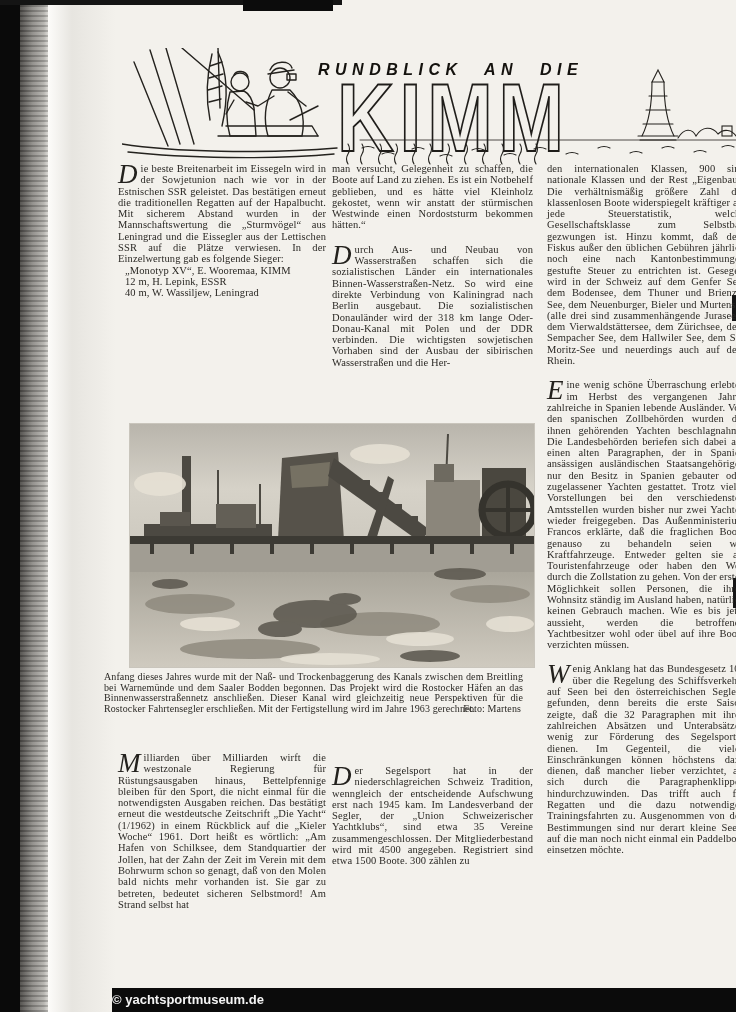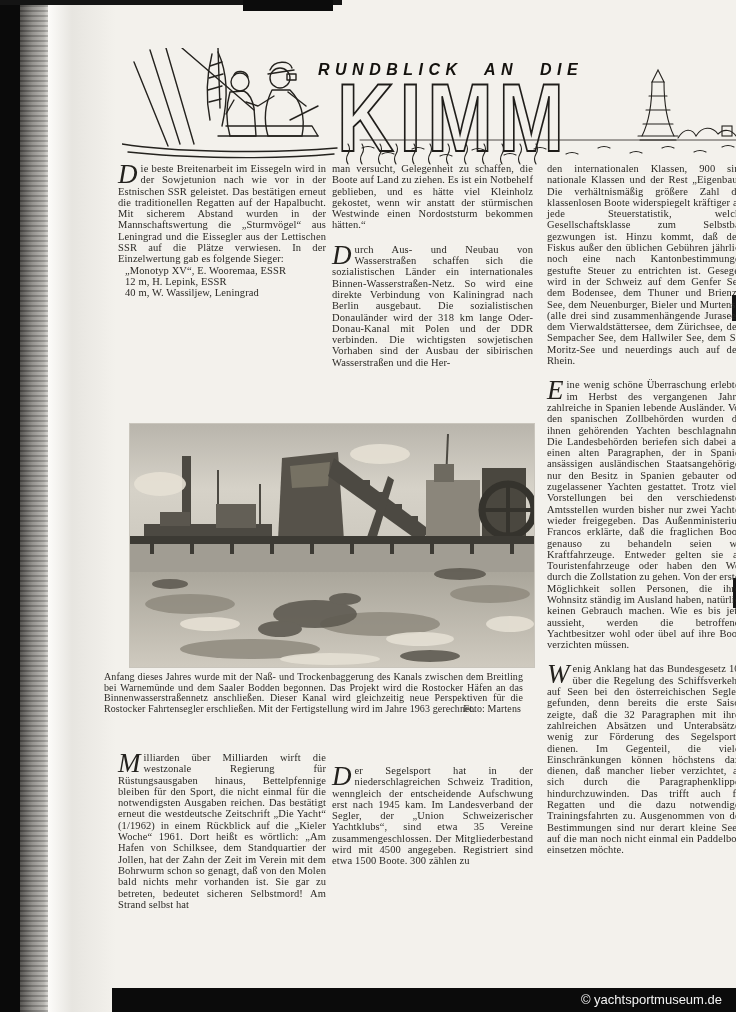--- a/index.html
+++ b/index.html
@@ -30,22 +30,22 @@
   .gap{margin-top:13px !important;}
   .dc{float:left;font-style:italic;font-size:27px;line-height:21px;margin:1px 3px 0 0;color:#23211d;}
   .winners div{padding-left:7px;}
   
   .photo{position:absolute;left:130px;top:424px;width:404px;height:243px;box-shadow:0 0 0 1px #c9c5bc;}
   .caption{position:absolute;left:104px;top:672px;width:419px;font-size:10px;line-height:10.6px;
       text-align:justify;letter-spacing:.1px;}
   .credit{position:absolute;right:2px;bottom:0;font-size:10px;margin-left:10px;}
   
   .footerbar{position:absolute;left:112px;right:0;top:988px;height:24px;background:#0b0b0b;
-      color:#f4f4f4;font-family:"Liberation Sans",sans-serif;font-weight:normal;font-size:13px;
-      line-height:24px;text-align:right;padding-right:14px;box-sizing:border-box;}
+      color:#f4f4f4;font-family:"Liberation Sans",sans-serif;font-weight:bold;font-size:13px;
+      line-height:24px;text-align:left;padding-right:14px;box-sizing:border-box;}
 </style>
 </head>
 <body>
 
 <div class="page">
 
   <div class="edge-black"></div>
   <div class="edge-spine"></div>
   <div class="edge-light"></div>
   <div class="top-sliver"></div>
@@ -106,21 +106,21 @@
                  M380,96 q3,5 0,10 q-3,5 0,10 M398,96 q3,5 0,10 q-3,5 0,10 M414,96 q3,5 0,10 q-3,5 0,10"></path>
       </g>
 
       <text x="196" y="27" font-family="Liberation Sans, sans-serif" font-style="italic" font-weight="bold" font-size="16" letter-spacing="5.5" word-spacing="12" fill="#14120e">RUNDBLICK AN DIE</text>
     </svg>
   </div>
 
   <div class="col c1t">
     <p><span class="dc">D</span><span>ie beste Breitenarbeit im Eissegeln wird in der Sowjetunion nach wie vor in der Estnischen SSR geleistet. Das bestätigen erneut die traditionellen Regatten auf der Hapalbucht. Mit sicherem Abstand wurden in der Mannschaftswertung die „Sturmvögel“ aus Leningrad und die Eissegler aus der Lettischen SSR auf die Plätze verwiesen. In der Einzelwertung gab es folgende Sieger:</span></p>
     <div class="winners">
-      <div>„Monotyp XV“, E. Wooremaa, ESSR</div>
+      <div>„Monotyp XV“, E. Wooremaa, KIMM</div>
       <div>12 m, H. Lepink, ESSR</div>
       <div>40 m, W. Wassiljew, Leningrad</div>
     </div>
   </div>
 
   <div class="col c2t">
     <p>man versucht, Gelegenheit zu schaffen, die Boote auf Land zu ziehen. Es ist ein Notbehelf geblieben, und es hätte viel Kleinholz gekostet, wenn wir anstatt der stürmischen Westwinde einen Nordoststurm bekommen hätten.“</p>
     <p class="gap"><span class="dc">D</span><span>urch Aus- und Neubau von Wasserstraßen schaffen sich die sozialistischen Länder ein internationales Binnen-Wasserstraßen-Netz. So wird eine direkte Verbindung von Kaliningrad nach Berlin ausgebaut. Die sozialistischen Donauländer wird der 318 km lange Oder-Donau-Kanal mit Polen und der DDR verbinden. Die wichtigsten sowjetischen Vorhaben sind der Ausbau der sibirischen Wasserstraßen und die Her-</span></p>
   </div>
 

